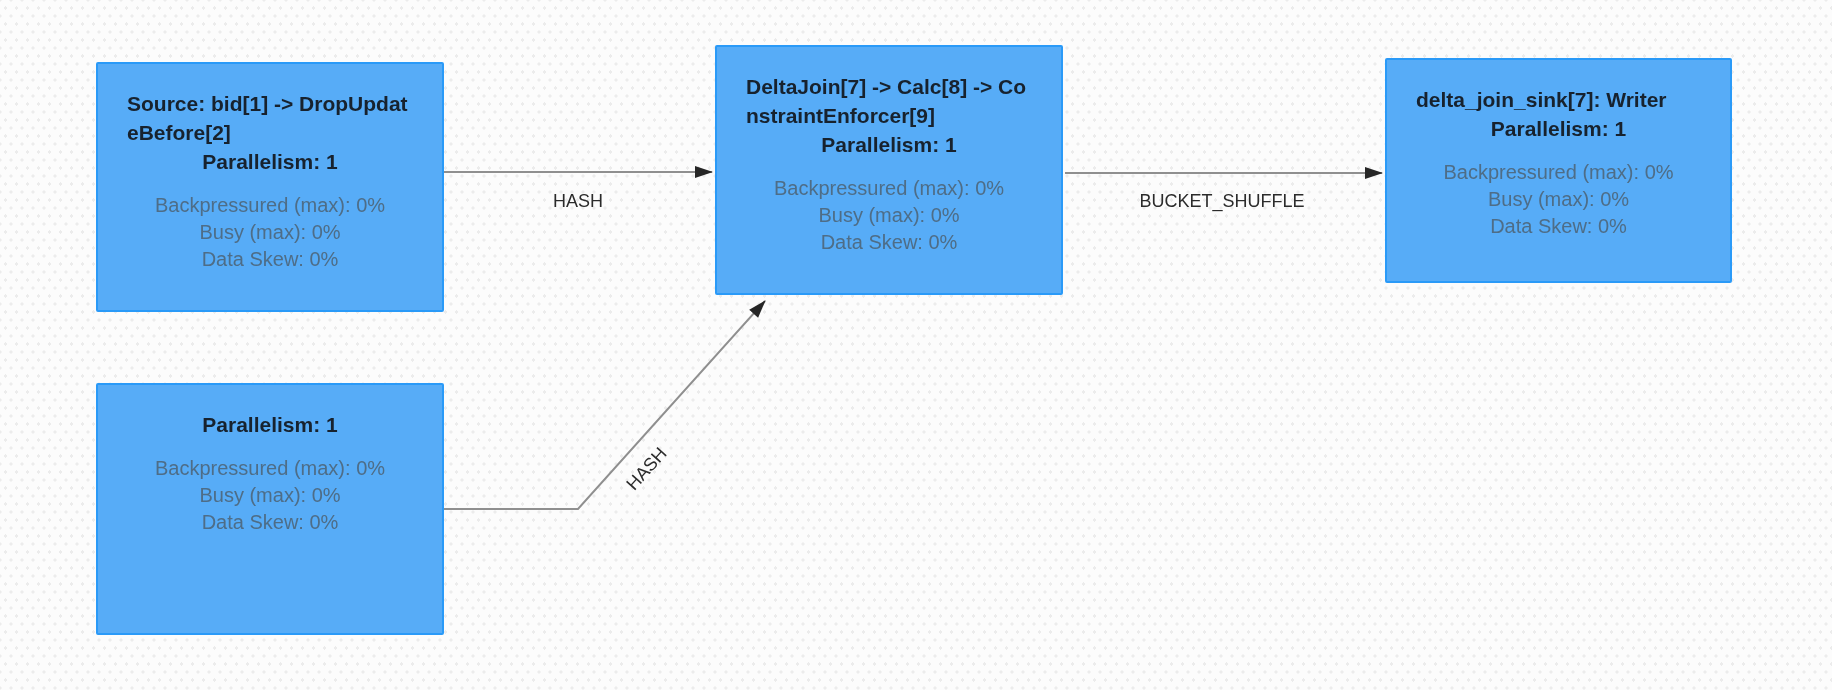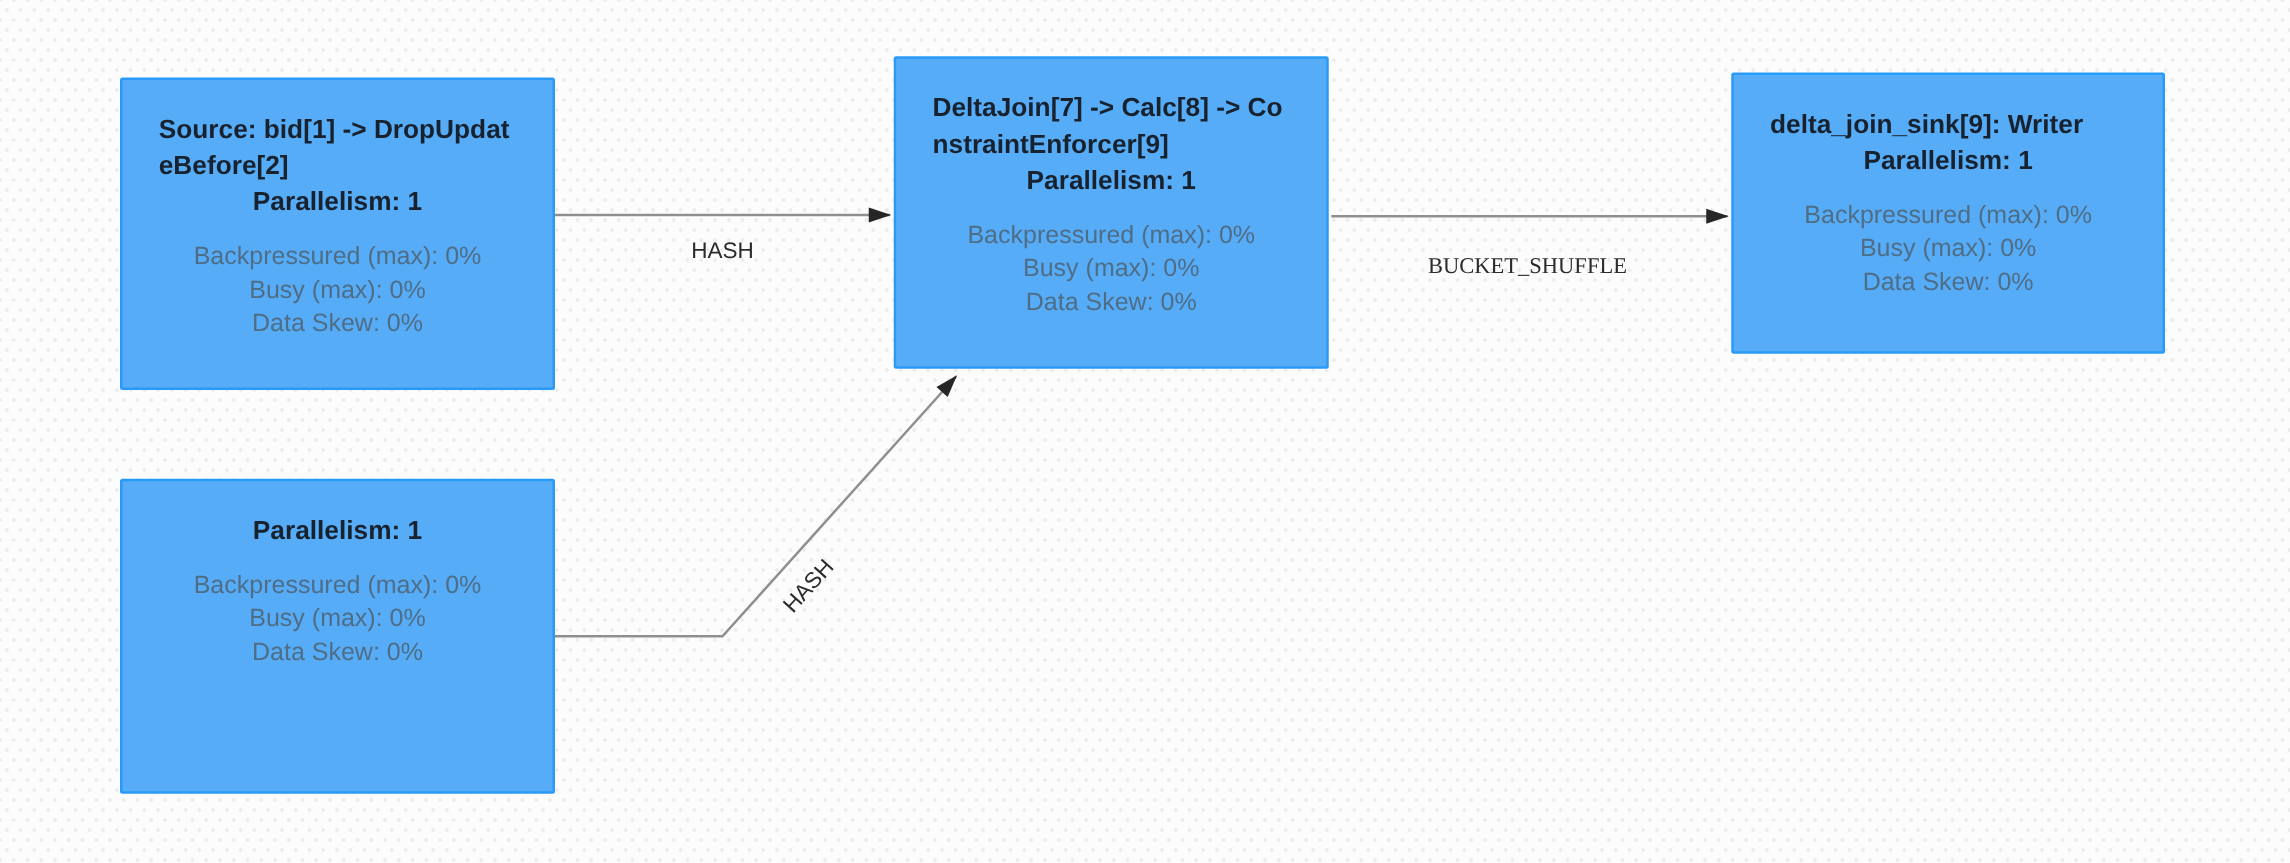--- a/index.html
+++ b/index.html
@@ -74,21 +74,21 @@
   .edge-label {
     position: absolute;
     font-size: 18px;
     color: #2b2b2b;
     white-space: nowrap;
     transform: translate(-50%, -50%);
     pointer-events: none;
   }
   .el1 { left: 578px;  top: 201px; }
   .el2 { left: 647px;  top: 469px; transform: translate(-50%, -50%) rotate(-48deg); }
-  .el3 { left: 1222px; top: 213px; font-family: Liberation Serif, serif; }
+  .el3 { left: 1222px; top: 201px; }
 </style>
 </head>
 <body>
 
 <div class="canvas">
 
   <svg class="edge-layer" viewBox="0 0 1832 690">
     <defs>
       <marker id="arrowhead" markerUnits="userSpaceOnUse" markerWidth="20" markerHeight="14" refX="17.5" refY="6.5" orient="auto">
         <path d="M0.5,0.5 L18.5,6.5 L0.5,12.5 Z" fill="#262626"></path>
@@ -122,21 +122,21 @@
     <div class="node-title">DeltaJoin[7] -&gt; Calc[8] -&gt; ConstraintEnforcer[9]</div>
     <div class="node-parallelism">Parallelism: 1</div>
     <div class="node-stats">
       <div class="stat-line">Backpressured (max): 0%</div>
       <div class="stat-line">Busy (max): 0%</div>
       <div class="stat-line">Data Skew: 0%</div>
     </div>
   </div>
 
   <div class="node n4">
-    <div class="node-title">delta_join_sink[9]: Writer</div>
+    <div class="node-title">delta_join_sink[7]: Writer</div>
     <div class="node-parallelism">Parallelism: 1</div>
     <div class="node-stats">
       <div class="stat-line">Backpressured (max): 0%</div>
       <div class="stat-line">Busy (max): 0%</div>
       <div class="stat-line">Data Skew: 0%</div>
     </div>
   </div>
 
   <div class="edge-label el1">HASH</div>
   <div class="edge-label el2">HASH</div>

